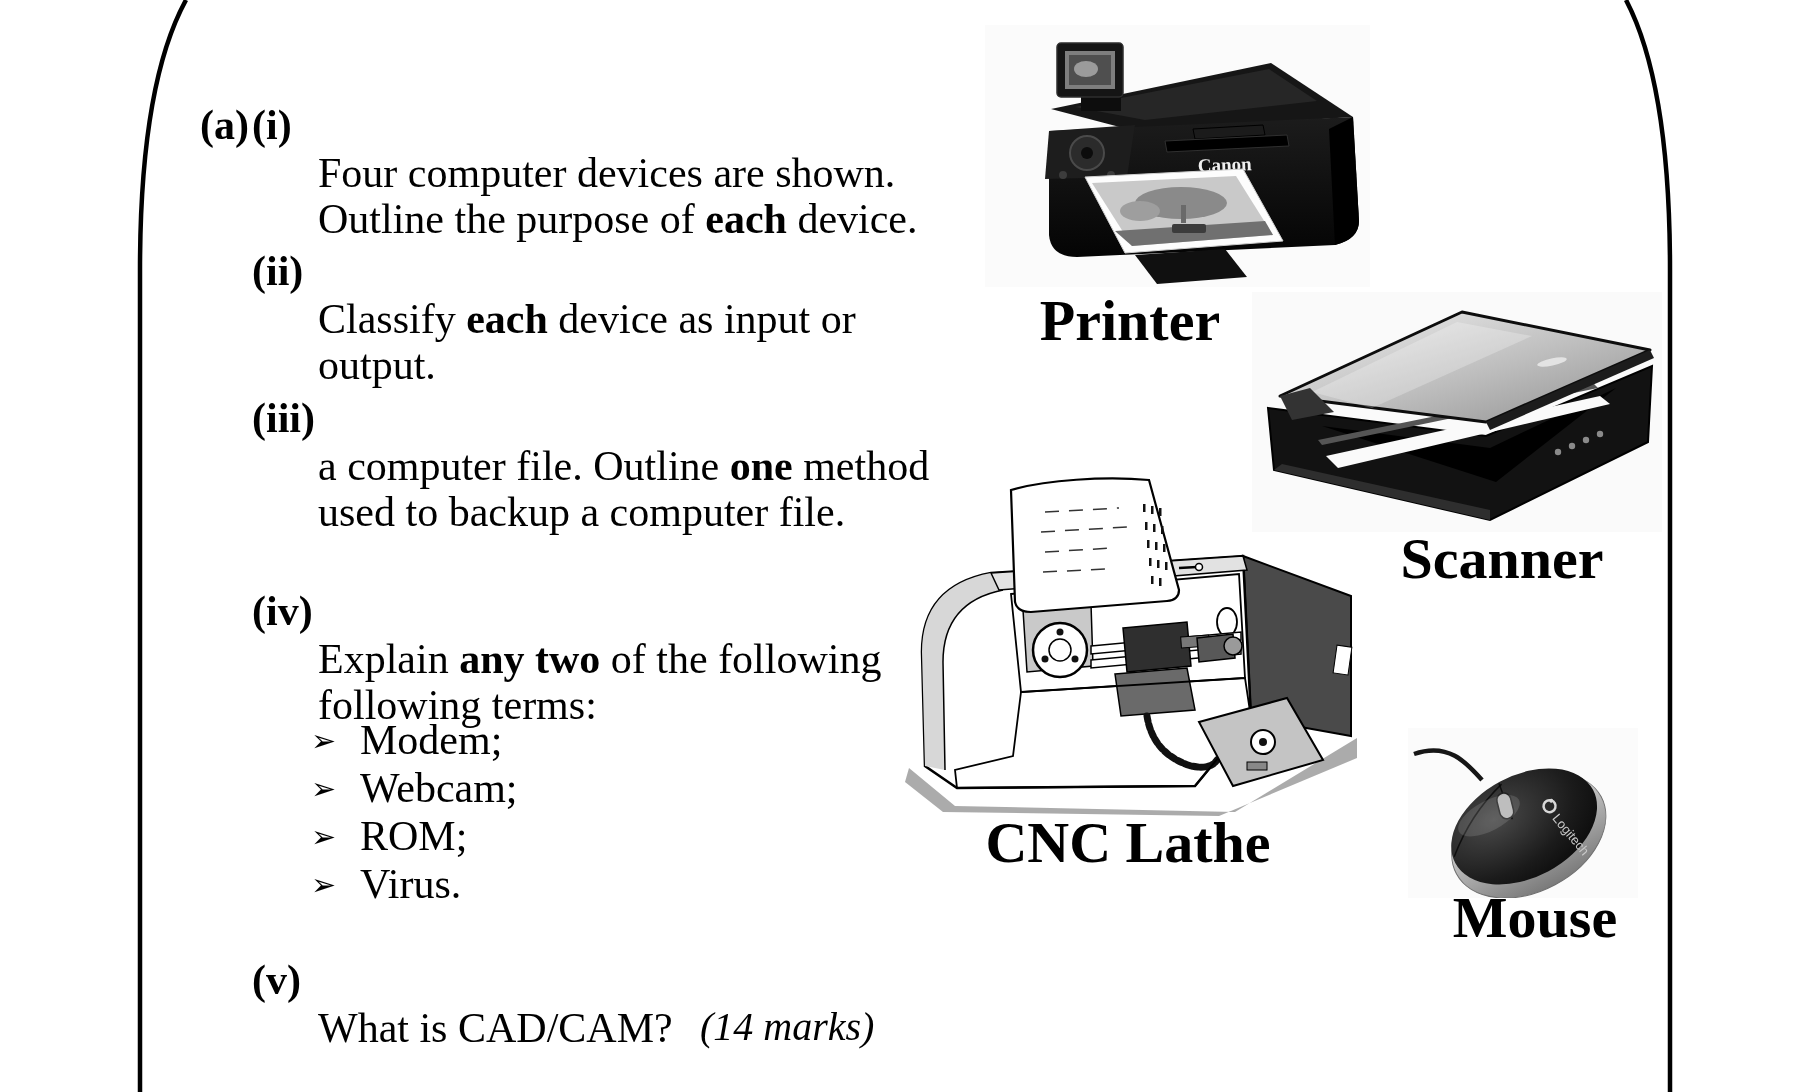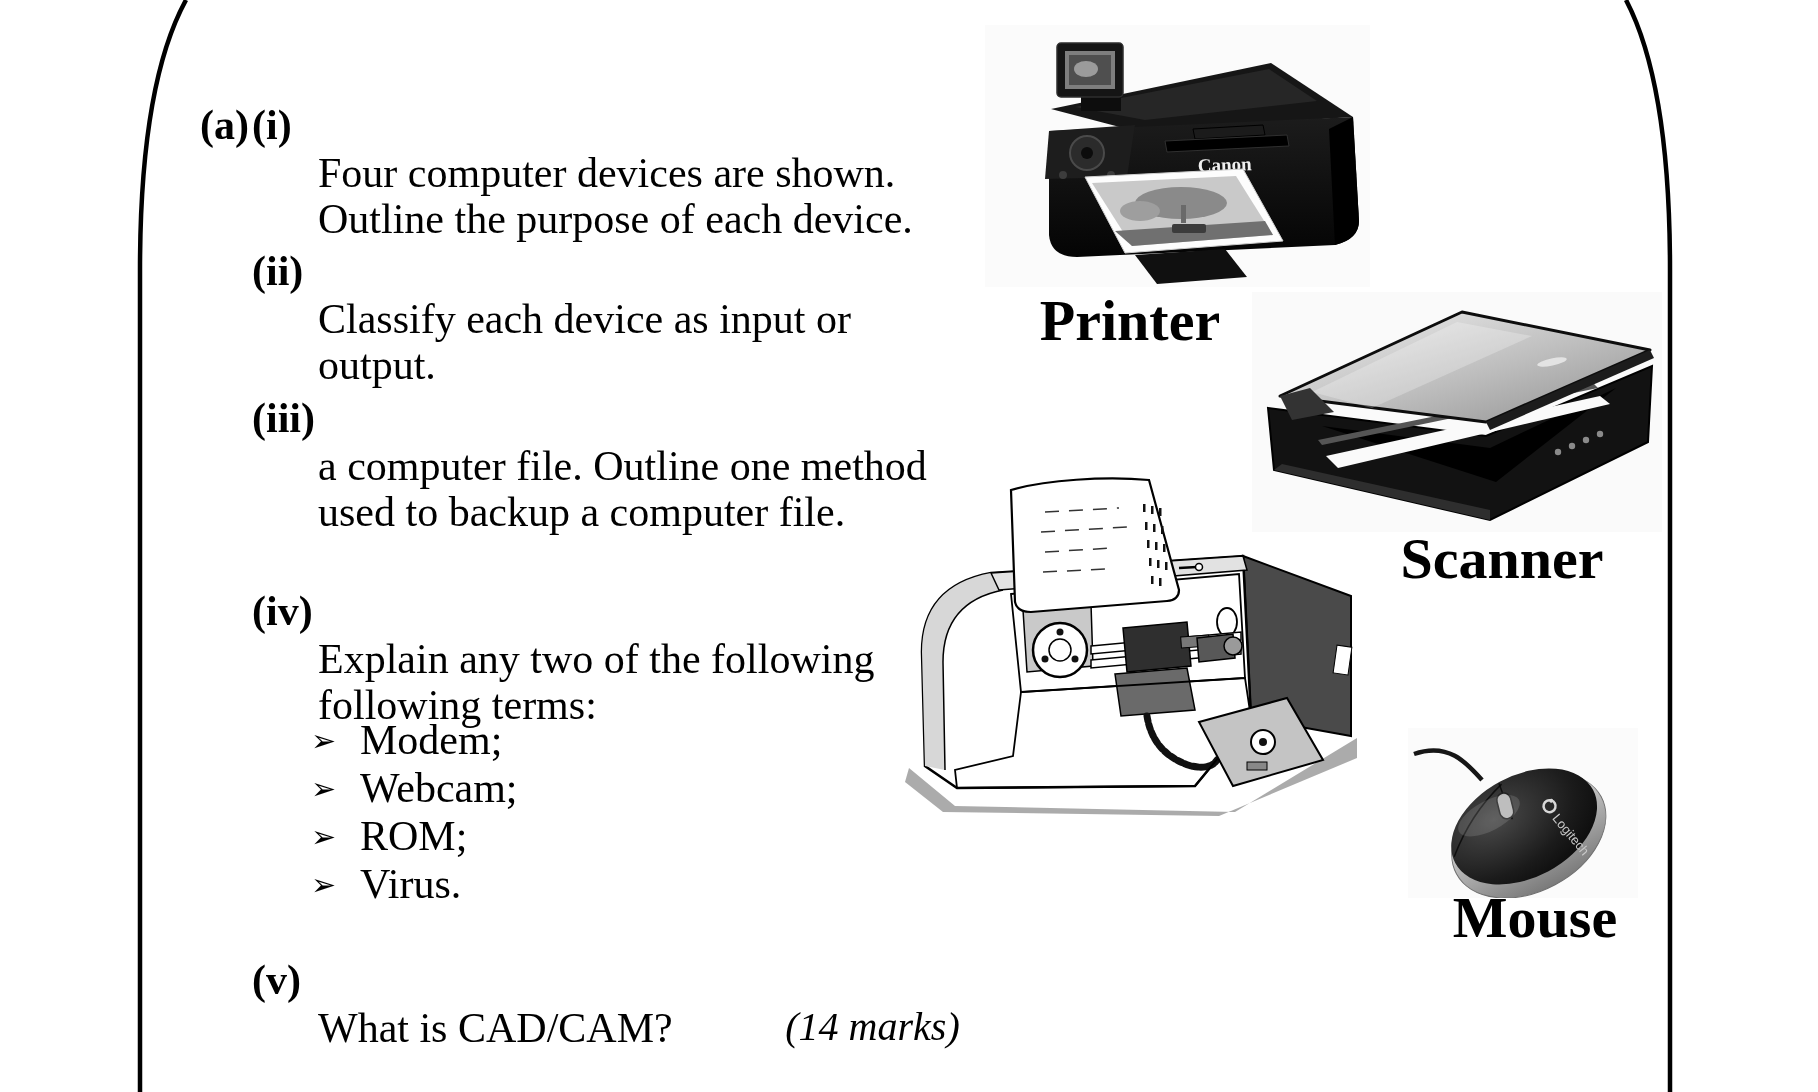--- a/index.html
+++ b/index.html
@@ -9,28 +9,28 @@
   }
   .border-svg{position:absolute;left:0;top:0;width:1818px;height:1092px;pointer-events:none;}
   .part-label{
     position:absolute;left:200px;top:102px;
     font-size:42px;line-height:46px;font-weight:700;
   }
   .item{position:absolute;left:252px;display:flex;font-size:42px;line-height:46px;}
   .ilabel{font-weight:700;width:66px;flex:none;}
   .ibody{white-space:nowrap;margin-top:48px;}
   .line{white-space:nowrap;}
-  .b{font-weight:400;}
+  .b{font-weight:700;}
   .bullet{position:absolute;left:311px;font-size:42px;line-height:48px;white-space:nowrap;}
   .arrow{
     display:inline-block;width:49px;font-family:"DejaVu Sans",sans-serif;
     font-size:30px;vertical-align:3px;
   }
   .marks{
-    position:absolute;left:700px;top:1004px;width:345px;text-align:center;
+    position:absolute;left:700px;top:1004px;width:345px;text-align:left;
     font-style:italic;font-size:40px;line-height:46px;
   }
   .fig{position:absolute;margin:0;padding:0;}
   .fig svg{display:block;width:100%;height:100%;}
   .figlabel{
     position:absolute;transform:translateX(-50%);
     font-weight:700;font-size:58px;line-height:50px;white-space:nowrap;
   }
 </style>
 </head>
@@ -247,20 +247,21 @@
         <rect x="254" y="88" width="2.5" height="8"></rect>
           <rect x="262" y="90" width="2.5" height="8"></rect>
           <rect x="270" y="92" width="2.5" height="8"></rect>
         <rect x="256" y="106" width="2.5" height="8"></rect>
           <rect x="264" y="108" width="2.5" height="8"></rect>
       </g>
       <line x1="284" y1="98" x2="302" y2="97" stroke="#000" stroke-width="2.5"></line>
       <circle cx="304" cy="97" r="3.5" fill="#fff" stroke="#000" stroke-width="1.5"></circle>
     </svg>
   </figure>
+  <div class="figlabel" style="left:1128px;top:818px">CNC Lathe</div>
 
   <figure class="fig" style="left:1408px;top:728px;width:230px;height:170px">
     <svg viewBox="0 0 230 170">
       <defs>
         <linearGradient id="moSilver" x1="0" y1="0" x2="0" y2="1">
           <stop offset="0" stop-color="#f0f0f0"></stop>
             <stop offset="1" stop-color="#7a7a7a"></stop>
         </linearGradient>
         <radialGradient id="moShell" cx="0.35" cy="0.3" r="0.9">
           <stop offset="0" stop-color="#4a4a4a"></stop>

